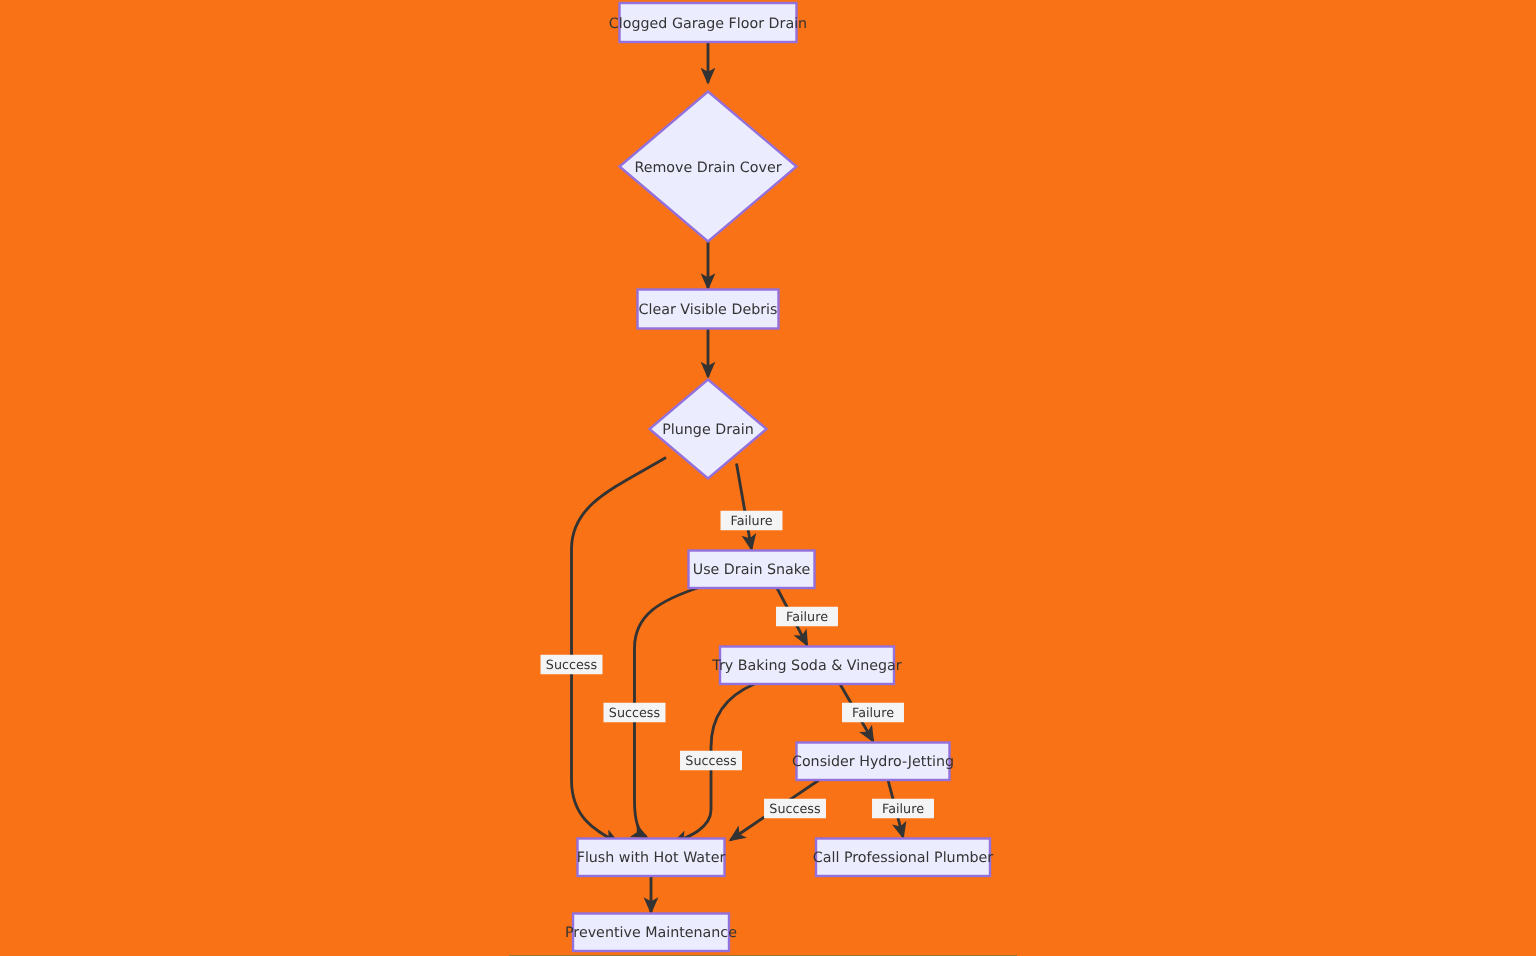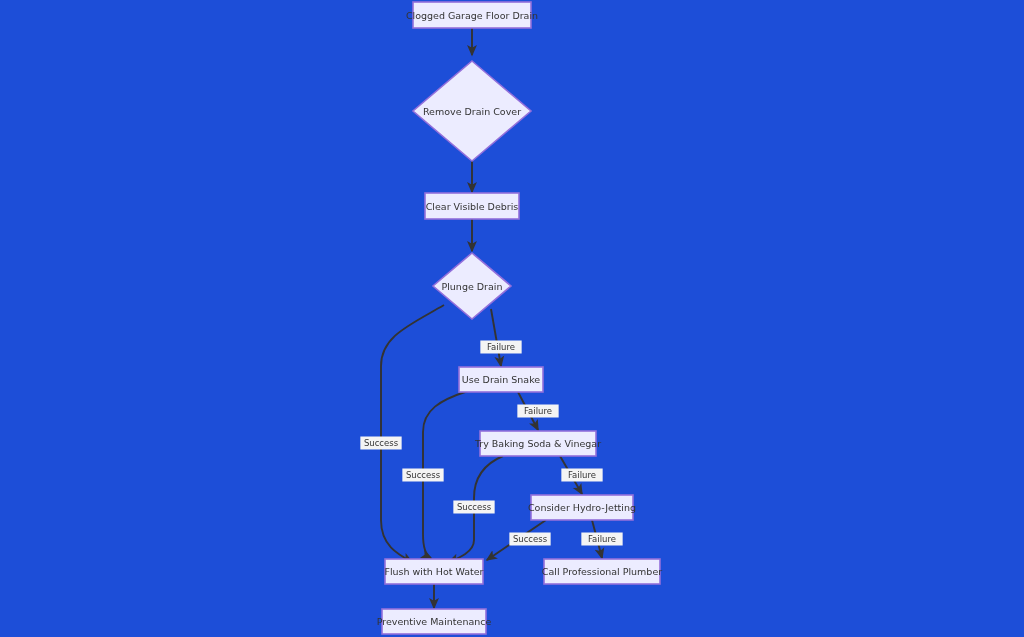--- a/index.html
+++ b/index.html
@@ -10,21 +10,21 @@
   body {
     width: 1024px;
     height: 637px;
     overflow: hidden;
     font-family: "DejaVu Sans", "Liberation Sans", sans-serif;
   }
   #diagram-root {
     position: relative;
     width: 1024px;
     height: 637px;
-    background: #1d4ed8;
+    background: #f97316;
   }
   svg#flow-svg {
     position: absolute;
     left: 0;
     top: 0;
     width: 1024px;
     height: 637px;
   }
   .node-rect {
     fill: #ececff;

